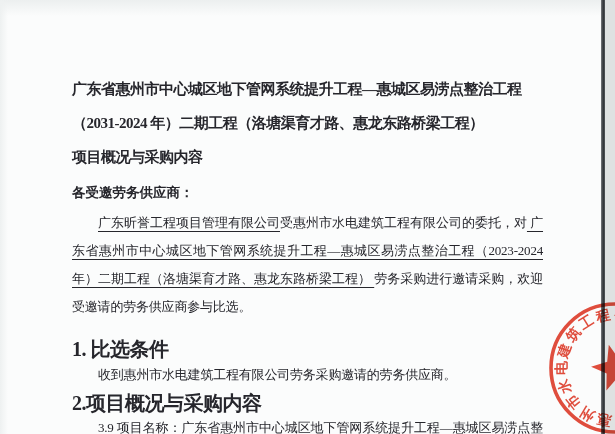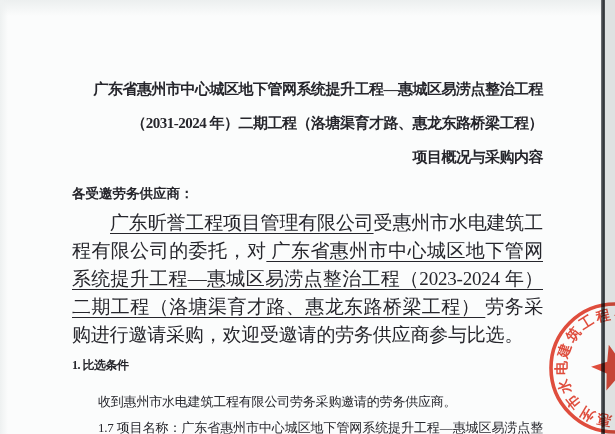--- a/index.html
+++ b/index.html
@@ -11,27 +11,27 @@
   }
   .scan-top{position:absolute;top:0;left:0;width:615px;height:16px;
     background:linear-gradient(#ecefef,rgba(251,252,252,0));pointer-events:none;}
   .scan-left{position:absolute;top:0;left:0;width:8px;height:434px;
     background:linear-gradient(90deg,#eef1f1,rgba(251,252,252,0));pointer-events:none;}
   .scan-edge-line{position:absolute;top:0;left:601px;width:4px;height:434px;
     background:linear-gradient(90deg,#7a7d80,#2e3236 55%,#55595c);}
   .scan-outside{position:absolute;top:0;left:605px;width:10px;height:434px;
     background:#dfe2e2;}
   .content{position:absolute;top:0;left:72px;width:471px;}
-  .title{padding-top:72px;text-align:right;font-weight:bold;
+  .title{padding-top:72px;text-align:left;font-weight:bold;
     font-size:15px;line-height:34px;letter-spacing:-0.5px;}
-  .salutation{margin:10px 0 0;font-weight:bold;font-size:13.5px;line-height:20px;}
-  .para{margin:5px 0 4px;font-size:19px;line-height:28px;
+  .salutation{margin:10px 0 0;font-weight:bold;font-size:13.5px;line-height:20px;font-family:Liberation Mono, monospace;}
+  .para{margin:5px 0 16px;font-size:13px;line-height:28px;
     text-align:justify;text-align-last:left;text-indent:2em;letter-spacing:-0.2px;}
-  .sec-heading{margin:3px 0 0;font-weight:bold;font-size:12px;line-height:24px;letter-spacing:-0.5px;}
-  .sec-body{margin:12px 0 0;font-size:13px;line-height:26px;text-indent:2em;letter-spacing:-0.2px;}
+  .sec-heading{margin:3px 0 0;font-weight:bold;font-size:20px;line-height:24px;letter-spacing:-0.5px;}
+  .sec-body{margin:1px 0 0;font-size:13px;line-height:26px;text-indent:2em;letter-spacing:-0.2px;}
   .item{margin:1px 0 0;font-size:13px;line-height:24px;
     text-align:justify;text-align-last:left;text-indent:2em;letter-spacing:-0.2px;}
   .u{text-decoration:underline;text-underline-offset:3.5px;text-decoration-thickness:1px;}
   .seal{position:absolute;left:520px;top:295px;width:95px;height:139px;
     opacity:0.9;mix-blend-mode:multiply;pointer-events:none;}
   .seal text{font-family:"Liberation Serif","DejaVu Serif",serif;font-weight:bold;}
 </style>
 </head>
 <body>
 
@@ -47,22 +47,23 @@
     <div>项目概况与采购内容</div>
   </div>
 
   <div class="salutation">各受邀劳务供应商：</div>
 
   <p class="para"><span class="u">广东昕誉工程项目管理有限公司</span><span>受惠州市水电建筑工程有限公司的委托，对</span><span class="u"> 广东省惠州市中心城区地下管网系统提升工程—惠城区易涝点整治工程（2023-2024 年）二期工程（洛塘渠育才路、惠龙东路桥梁工程） </span><span>劳务采购进行邀请采购，欢迎受邀请的劳务供应商参与比选。</span></p>
 
   <div class="sec-heading">1. 比选条件</div>
   <div class="sec-body">收到惠州市水电建筑工程有限公司劳务采购邀请的劳务供应商。</div>
 
+  <div class="sec-heading">2.项目概况与采购内容</div>
 
-  <p class="item"><span>1.7 项目名称：</span><span class="u">广东省惠州市中心城区地下管网系统提升工程—惠城区易涝点整治工程（2023-2024 年）二期工程（洛塘渠育才路、惠龙东路桥梁工程）。</span></p>
+  <p class="item"><span>3.9 项目名称：</span><span class="u">广东省惠州市中心城区地下管网系统提升工程—惠城区易涝点整治工程（2023-2024 年）二期工程（洛塘渠育才路、惠龙东路桥梁工程）。</span></p>
 
 </div>
 
 <svg class="seal" viewBox="520 295 95 139" xmlns="http://www.w3.org/2000/svg" aria-hidden="true">
   <g fill="#e03a28" stroke="none">
     <circle cx="615" cy="368" r="64" fill="none" stroke="#e03a28" stroke-width="3.6"></circle>
     <polygon transform="rotate(-15 615 368)" points="615,344 620.9,359.9 637.8,360.6 624.5,371.1 629.1,387.4 615,378 600.9,387.4 605.5,371.1 592.2,360.6 609.1,359.9"></polygon>
     <text x="604.8" y="415.9" font-size="14" text-anchor="middle" transform="rotate(-168 604.8 415.9)">惠</text>
     <text x="589.8" y="410.0" font-size="14" text-anchor="middle" transform="rotate(-149 589.8 410.0)">州</text>
     <text x="576.9" y="398.8" font-size="14" text-anchor="middle" transform="rotate(-129 576.9 398.8)">市</text>

